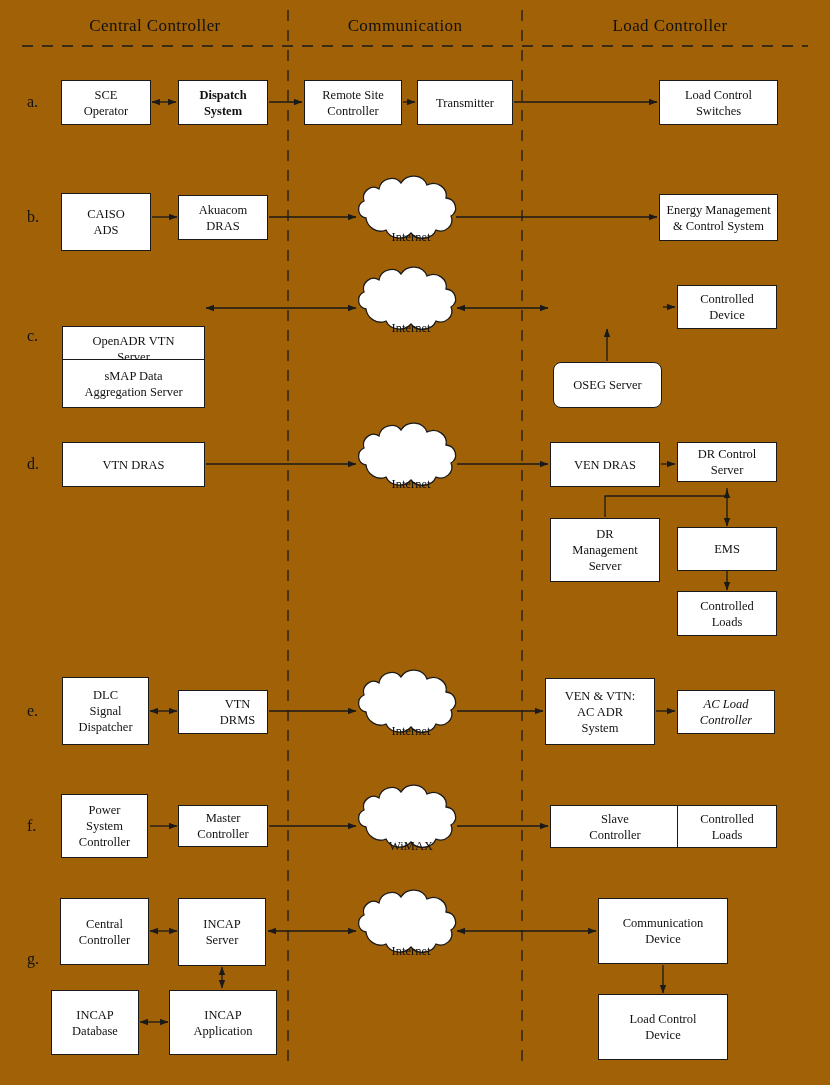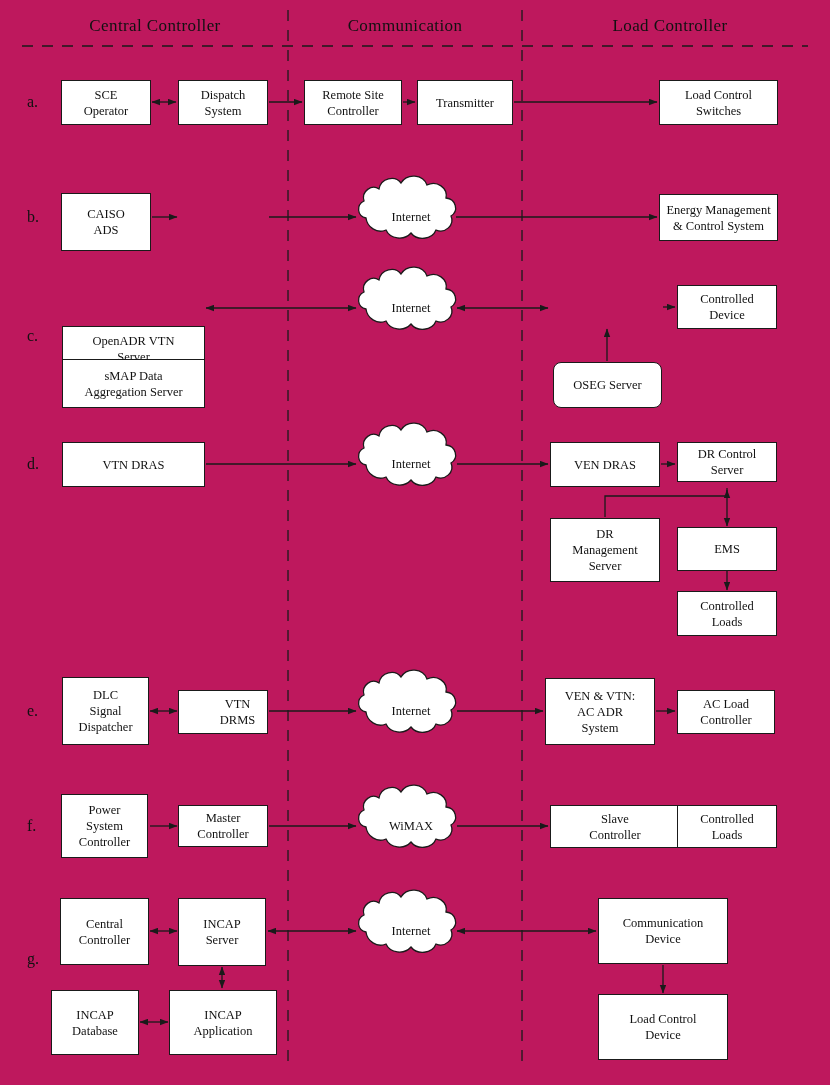--- a/index.html
+++ b/index.html
@@ -1,19 +1,19 @@
 <!DOCTYPE html>
 <html><head>
 <meta charset="utf-8">
 <style>
   html,body{margin:0;padding:0;background:#ffffff;}
   #page{
     position:relative;
     width:830px;height:1085px;
-    background:#be185d;
+    background:#a16207;
     font-family:"Liberation Serif","DejaVu Serif",serif;
     color:#1a1a1a;
     overflow:hidden;
   }
   #edges{position:absolute;left:0;top:0;width:830px;height:1085px;}
   .col-head{
     position:absolute;
     text-align:center;
     font-size:17px;
     letter-spacing:.4px;
@@ -39,20 +39,21 @@
     padding:1px 3px;
     color:#111;
     white-space:pre-line;
   }
   .cloud-label{
     position:absolute;
     font-size:12.5px;
     text-align:center;
     color:#111;
     white-space:nowrap;
+    margin-top:20px;
   }
 </style>
 </head>
 <body>
 
 <div id="page">
 
   <svg id="edges" viewBox="0 0 830 1085">
     <defs>
       <marker id="ah" markerWidth="9" markerHeight="9" refX="8" refY="3.2" orient="auto" markerUnits="userSpaceOnUse">
@@ -138,30 +139,32 @@
   <div class="row-label" style="left:27px;top:93px;">a.</div>
   <div class="row-label" style="left:27px;top:208px;">b.</div>
   <div class="row-label" style="left:27px;top:327px;">c.</div>
   <div class="row-label" style="left:27px;top:455px;">d.</div>
   <div class="row-label" style="left:27px;top:702px;">e.</div>
   <div class="row-label" style="left:27px;top:817px;">f.</div>
   <div class="row-label" style="left:27px;top:950px;">g.</div>
 
   <div class="node" style="left:61px;top:80px;width:90px;height:45px;text-align:center;">SCE
 Operator</div>
-  <div class="node" style="left:178px;top:80px;width:90px;height:45px;">Dispatch
+  <div class="node" style="left:178px;top:80px;width:90px;height:45px;font-weight:bold;">Dispatch
 System</div>
   <div class="node" style="left:304px;top:80px;width:98px;height:45px;">Remote Site
 Controller</div>
   <div class="node" style="left:417px;top:80px;width:96px;height:45px;">Transmitter</div>
   <div class="node" style="left:659px;top:80px;width:119px;height:45px;">Load Control
 Switches</div>
 
   <div class="node" style="left:61px;top:193px;width:90px;height:58px;">CAISO
 ADS</div>
+  <div class="node" style="left:178px;top:195px;width:90px;height:45px;">Akuacom
+DRAS</div>
   <div class="cloud-label" style="left:366px;top:210px;width:90px;">Internet</div>
   <div class="node" style="left:659px;top:194px;width:119px;height:47px;">Energy Management
 &amp; Control System</div>
 
   <div class="node" style="left:62px;top:286px;width:143px;height:46px;margin-top:40px;">OpenADR VTN
 Server</div>
   <div class="node" style="left:62px;top:359px;width:143px;height:49px;">sMAP Data
 Aggregation Server</div>
   <div class="cloud-label" style="left:366px;top:301px;width:90px;">Internet</div>
   <div class="node" style="left:677px;top:285px;width:100px;height:44px;">Controlled
@@ -182,21 +185,21 @@
 
   <div class="node" style="left:62px;top:677px;width:87px;height:68px;">DLC
 Signal
 Dispatcher</div>
   <div class="node" style="left:178px;top:690px;width:90px;height:44px;padding-left:32px;">VTN
 DRMS</div>
   <div class="cloud-label" style="left:366px;top:704px;width:90px;">Internet</div>
   <div class="node" style="left:545px;top:678px;width:110px;height:67px;">VEN  &amp; VTN:
 AC ADR
 System</div>
-  <div class="node" style="left:677px;top:690px;width:98px;height:44px;">AC Load
+  <div class="node" style="left:677px;top:690px;width:98px;height:44px;font-style:italic;">AC Load
 Controller</div>
 
   <div class="node" style="left:61px;top:794px;width:87px;height:64px;">Power
 System
 Controller</div>
   <div class="node" style="left:178px;top:805px;width:90px;height:42px;">Master
 Controller</div>
   <div class="cloud-label" style="left:366px;top:819px;width:90px;">WiMAX</div>
   <div class="node" style="left:550px;top:805px;width:130px;height:43px;">Slave
 Controller</div>

